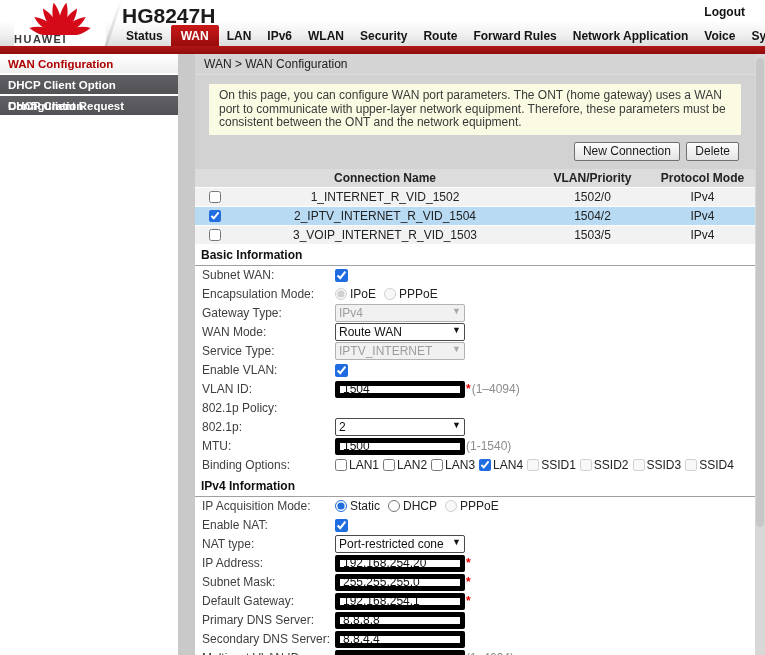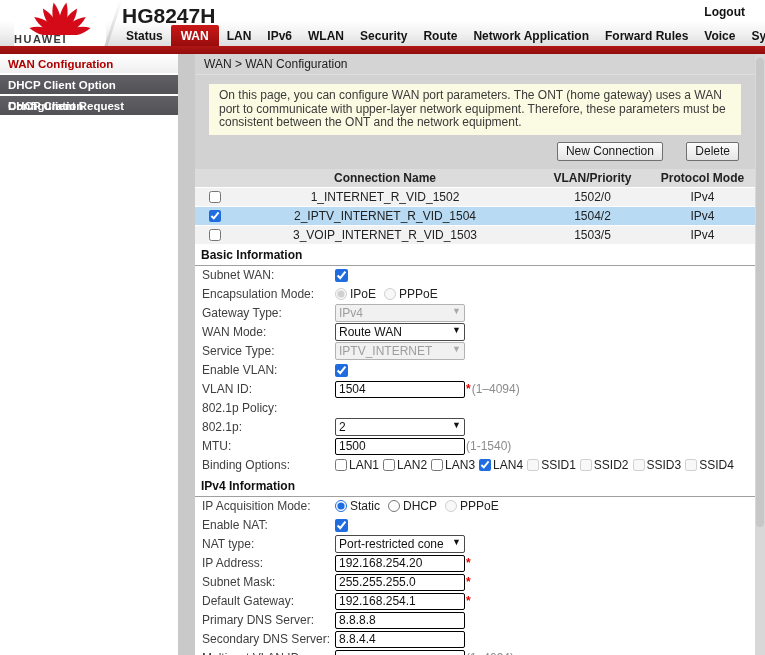--- a/index.html
+++ b/index.html
@@ -31,21 +31,21 @@
   .vdivider { width:17px; background:#c9c9c9; }
   .content { flex:1; background:#fff; position:relative; }
   .scrolltrack { position:absolute; right:0; top:0; bottom:0; width:10px; background:#d8d8d8; z-index:5; }
   .scrollthumb { position:absolute; left:1px; right:1px; top:4px; height:78%; background:#c7c7c7; border-radius:4px; }
 
   .crumb { height:21px; line-height:21px; padding-left:9px; background:#d4d4d4; border-bottom:1px solid #dedede; color:#222; }
   .grayblk { background:#d2d2d2; padding:9px 24px 6px 14px; }
   .infobox { background:#fbfbe3; padding:5px 10px; font-size:12px; line-height:13.5px; color:#3a3a3a; }
   .btnrow { text-align:right; padding:7px 2px 2px 0; }
   .btn { display:inline-block; font-size:12px; color:#1a1a1a; background:linear-gradient(to bottom,#fdfdfd,#e4e4e4);
-    border:1px solid #707070; border-radius:2px; padding:1px 8px 2px; margin-left:20px; cursor:pointer; }
+    border:1px solid #707070; border-radius:2px; padding:1px 8px 2px; margin-left:3px; cursor:pointer; }
 
   
   .tbl { width:560px; }
   .trow { display:flex; align-items:center; height:19px; background:#f2f2f2; border-top:1px solid #fff; }
   .trow.thead { background:#dcdcdc; font-weight:bold; height:18px; border-top:none; }
   .trow.selected { background:#b9daf3; }
   .c-check { width:40px; text-align:center; }
   .c-name { flex:1; text-align:center; }
   .c-vlan { width:115px; text-align:center; }
   .c-proto { width:105px; text-align:center; }
@@ -54,21 +54,21 @@
   
   .sect { font-weight:bold; font-size:12px; color:#111; padding:4px 6px 3px; border-bottom:1px solid #a0a0a0; }
   .frow { display:flex; align-items:center; min-height:19px; padding:0; }
   .flabel { width:140px; padding-left:7px; color:#3f3f3f; flex:none; }
   .fctrl { display:flex; align-items:center; flex:1; }
   input[type=checkbox].cb { width:13px; height:13px; accent-color:#1f6be0; }
   .ropt { display:flex; align-items:center; margin-right:8px; color:#222; }
   .ropt input { width:12px; height:12px; accent-color:#1f6be0; margin-right:3px; }
   .copt { display:flex; align-items:center; margin-right:4px; color:#222; }
   .copt input { width:12px; height:12px; accent-color:#1f6be0; margin-right:2px; }
-  .ti { width:130px; height:17px; border:1px solid #000000; border-radius:2px; padding:0 3px;
+  .ti { width:130px; height:17px; border:5px solid #000000; border-radius:2px; padding:0 3px;
     font-family:"Liberation Sans", sans-serif; font-size:12px; color:#111; }
   .sel { position:relative; display:inline-block; width:130px; height:18px; }
   .sel select { appearance:none; -webkit-appearance:none; width:100%; height:18px; border:1px solid #4a4a4a; border-radius:2px;
     background:#fff; padding:0 16px 0 3px; font-family:"Liberation Sans", sans-serif; font-size:12px; color:#111; }
   .sel select:disabled { border-color:#b2b2b2; background:#f1f1f1; color:#9d9d9d; opacity:1; }
   .sel .sel-arrow { position:absolute; right:4px; top:2px; font-size:9px; color:#111; pointer-events:none; }
   .sel select:disabled + .sel-arrow { color:#a8a8a8; }
   .req { color:#e00000; font-weight:bold; margin-left:1px; }
   .hint { color:#8c8c8c; margin-left:1px; }
 </style>
@@ -95,22 +95,22 @@
   <div class="title">HG8247H</div>
   <div class="logout">Logout</div>
   <div class="tabs">
     <span class="tab">Status</span>
     <span class="tab active">WAN</span>
     <span class="tab">LAN</span>
     <span class="tab">IPv6</span>
     <span class="tab">WLAN</span>
     <span class="tab">Security</span>
     <span class="tab">Route</span>
+    <span class="tab">Forward Rules</span>
     <span class="tab">Network Application</span>
-    <span class="tab">Forward Rules</span>
     <span class="tab">Voice</span>
     <span class="tab">System Tools</span>
   </div>
 </div>
 <div class="redbar"></div>
 
 <div class="main">
   <div class="side">
     <div class="sitem active">WAN Configuration</div>
     <div class="sitem">DHCP Client Option Configuration</div>

